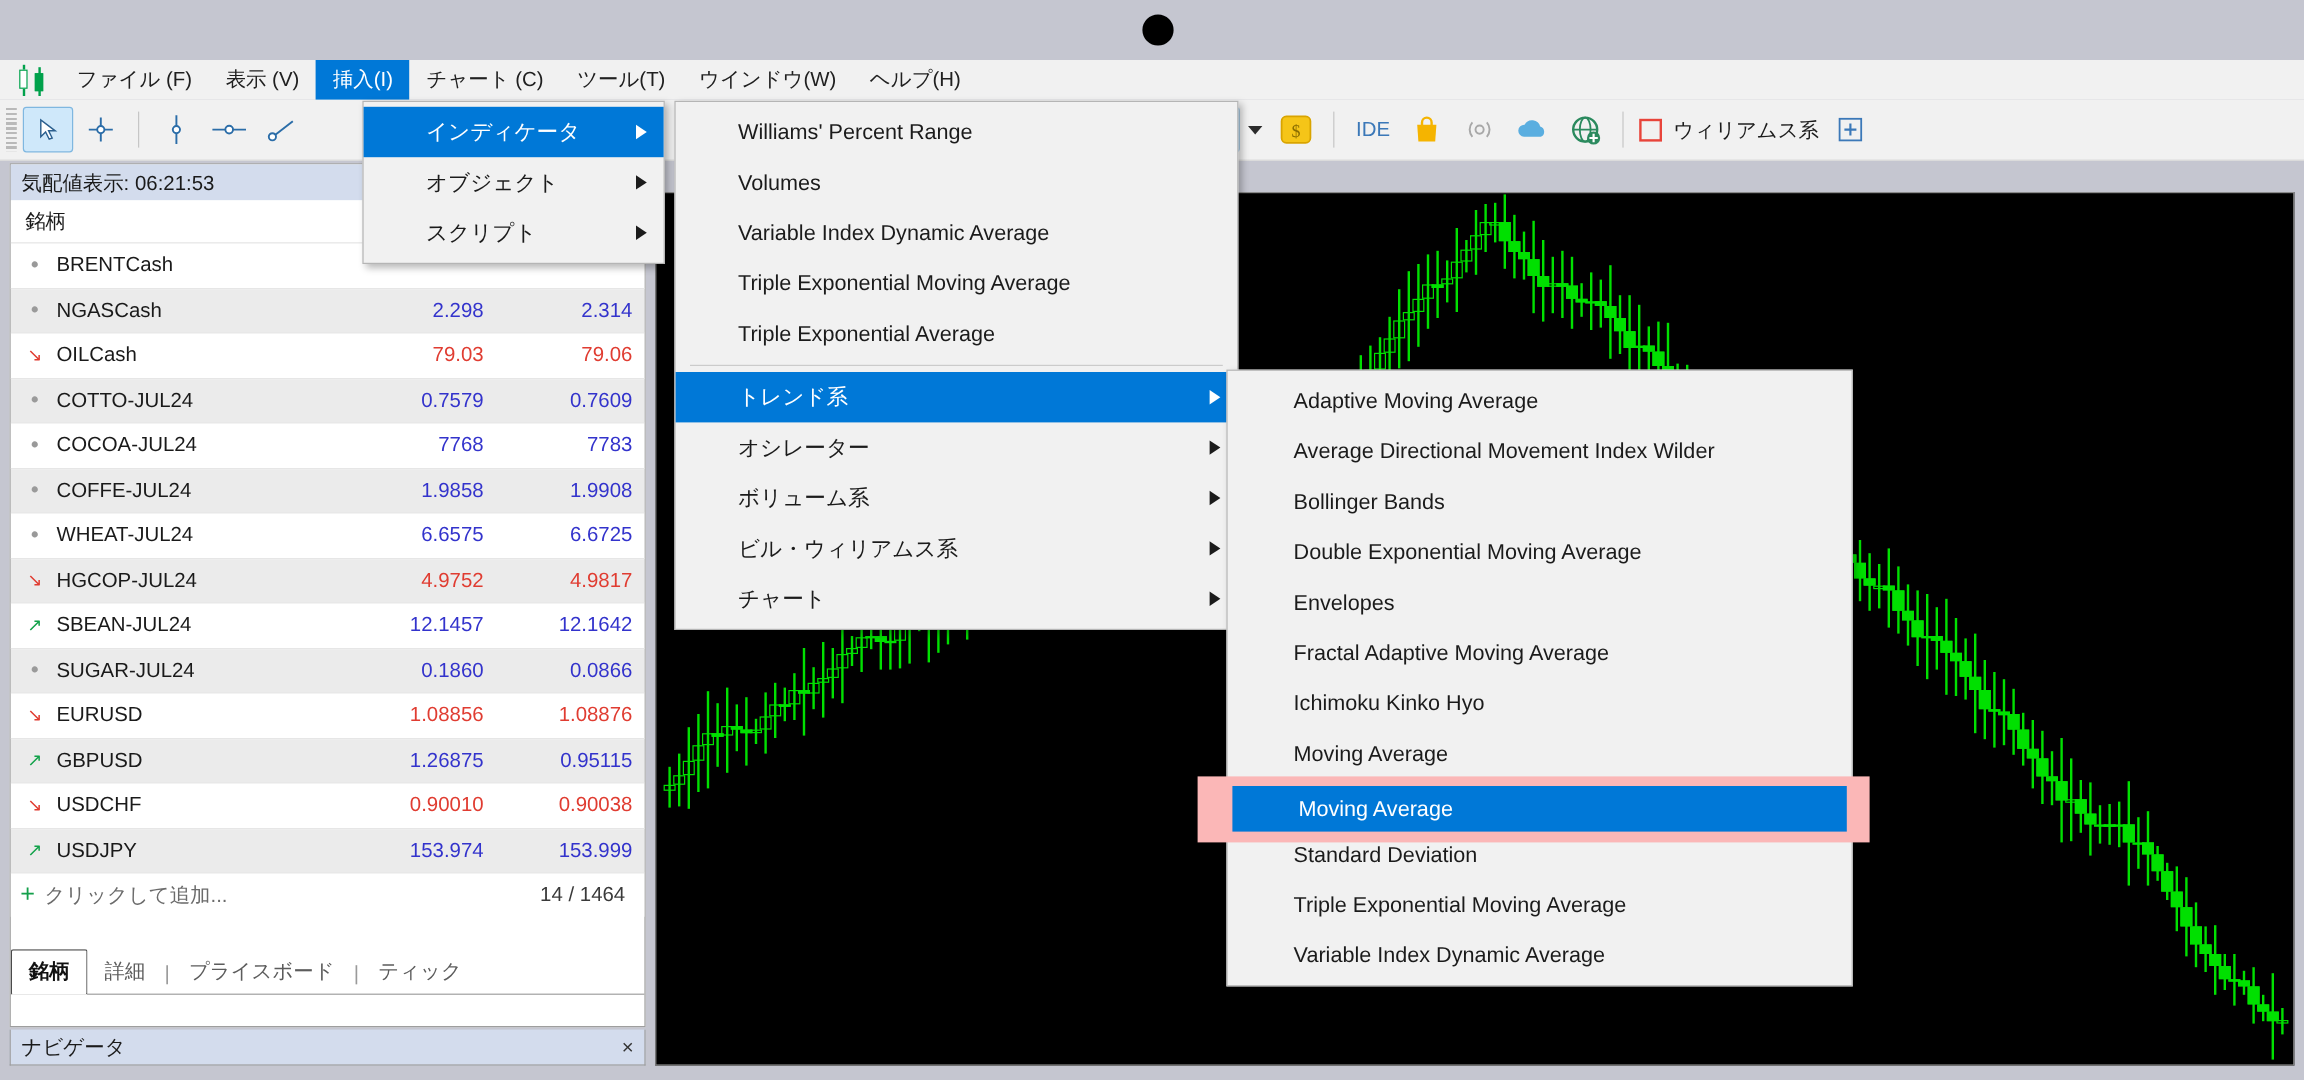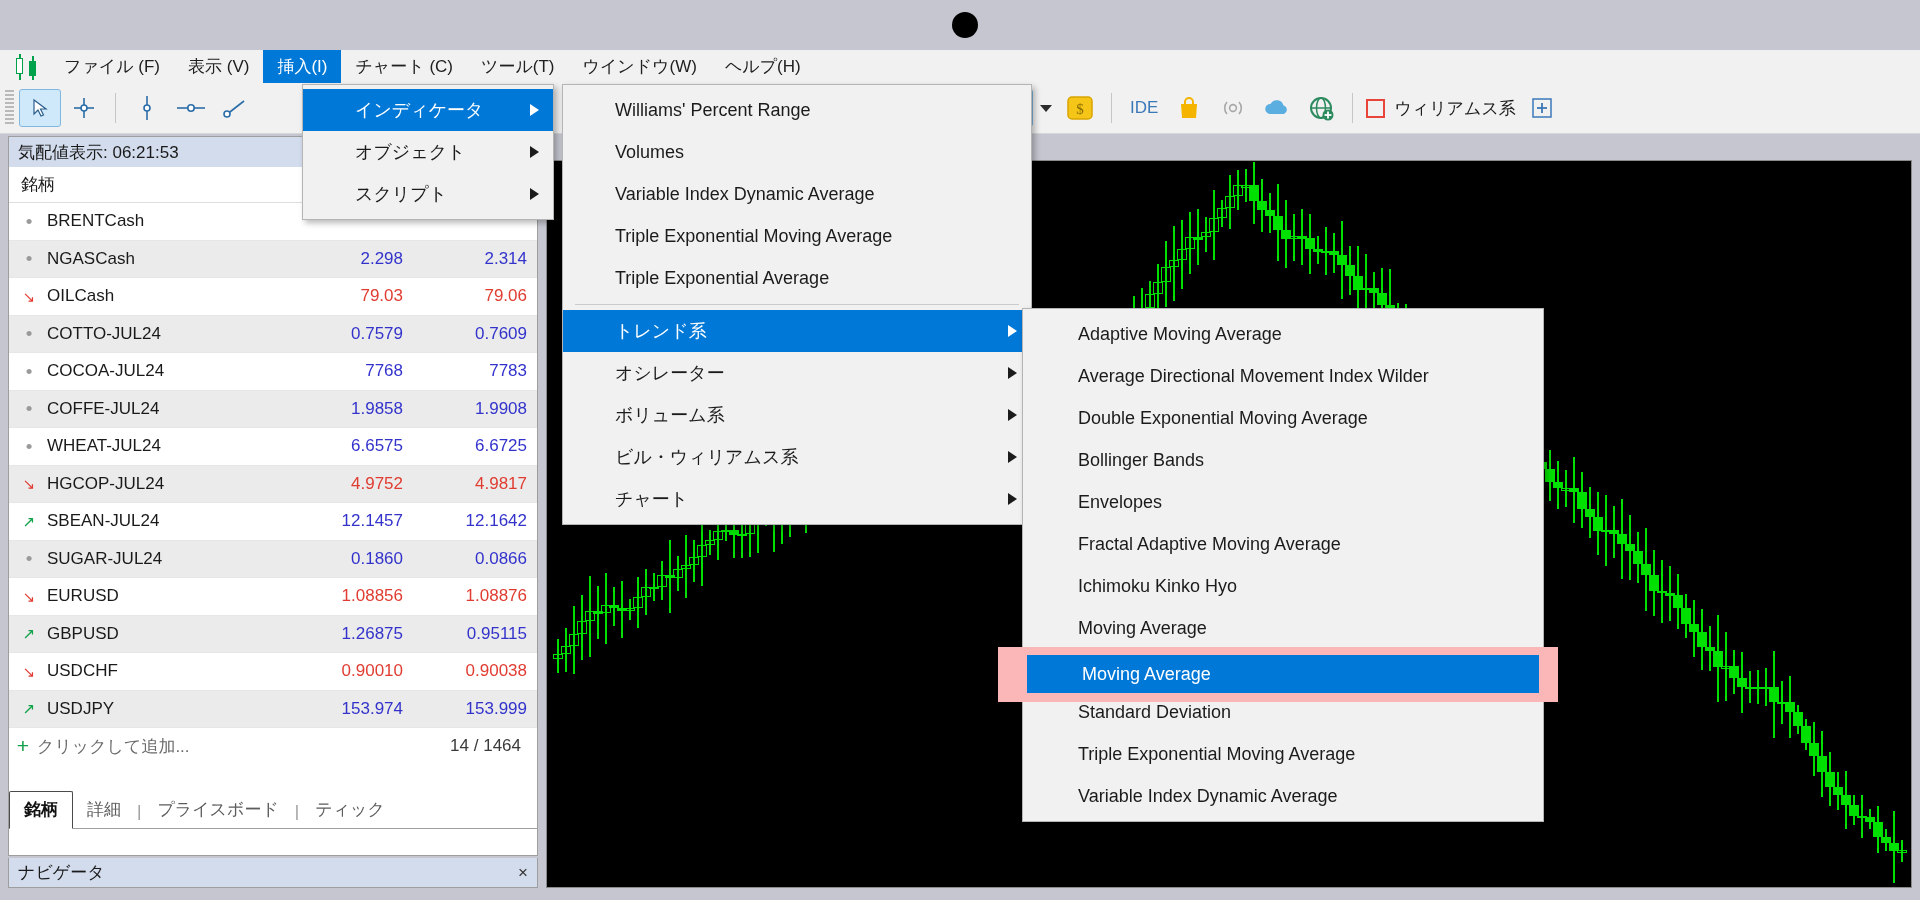--- a/index.html
+++ b/index.html
@@ -1113,24 +1113,24 @@
       </div>
     </div>
   <div class="menu" id="menu3">
       <div class="mrow">
         <span class="lbl">Adaptive Moving Average</span>
       </div>
       <div class="mrow">
         <span class="lbl">Average Directional Movement Index Wilder</span>
       </div>
       <div class="mrow">
+        <span class="lbl">Bollinger Bands</span>
+      </div>
+      <div class="mrow">
         <span class="lbl">Double Exponential Moving Average</span>
-      </div>
-      <div class="mrow">
-        <span class="lbl">Bollinger Bands</span>
       </div>
       <div class="mrow">
         <span class="lbl">Envelopes</span>
       </div>
       <div class="mrow">
         <span class="lbl">Fractal Adaptive Moving Average</span>
       </div>
       <div class="mrow">
         <span class="lbl">Ichimoku Kinko Hyo</span>
       </div>

